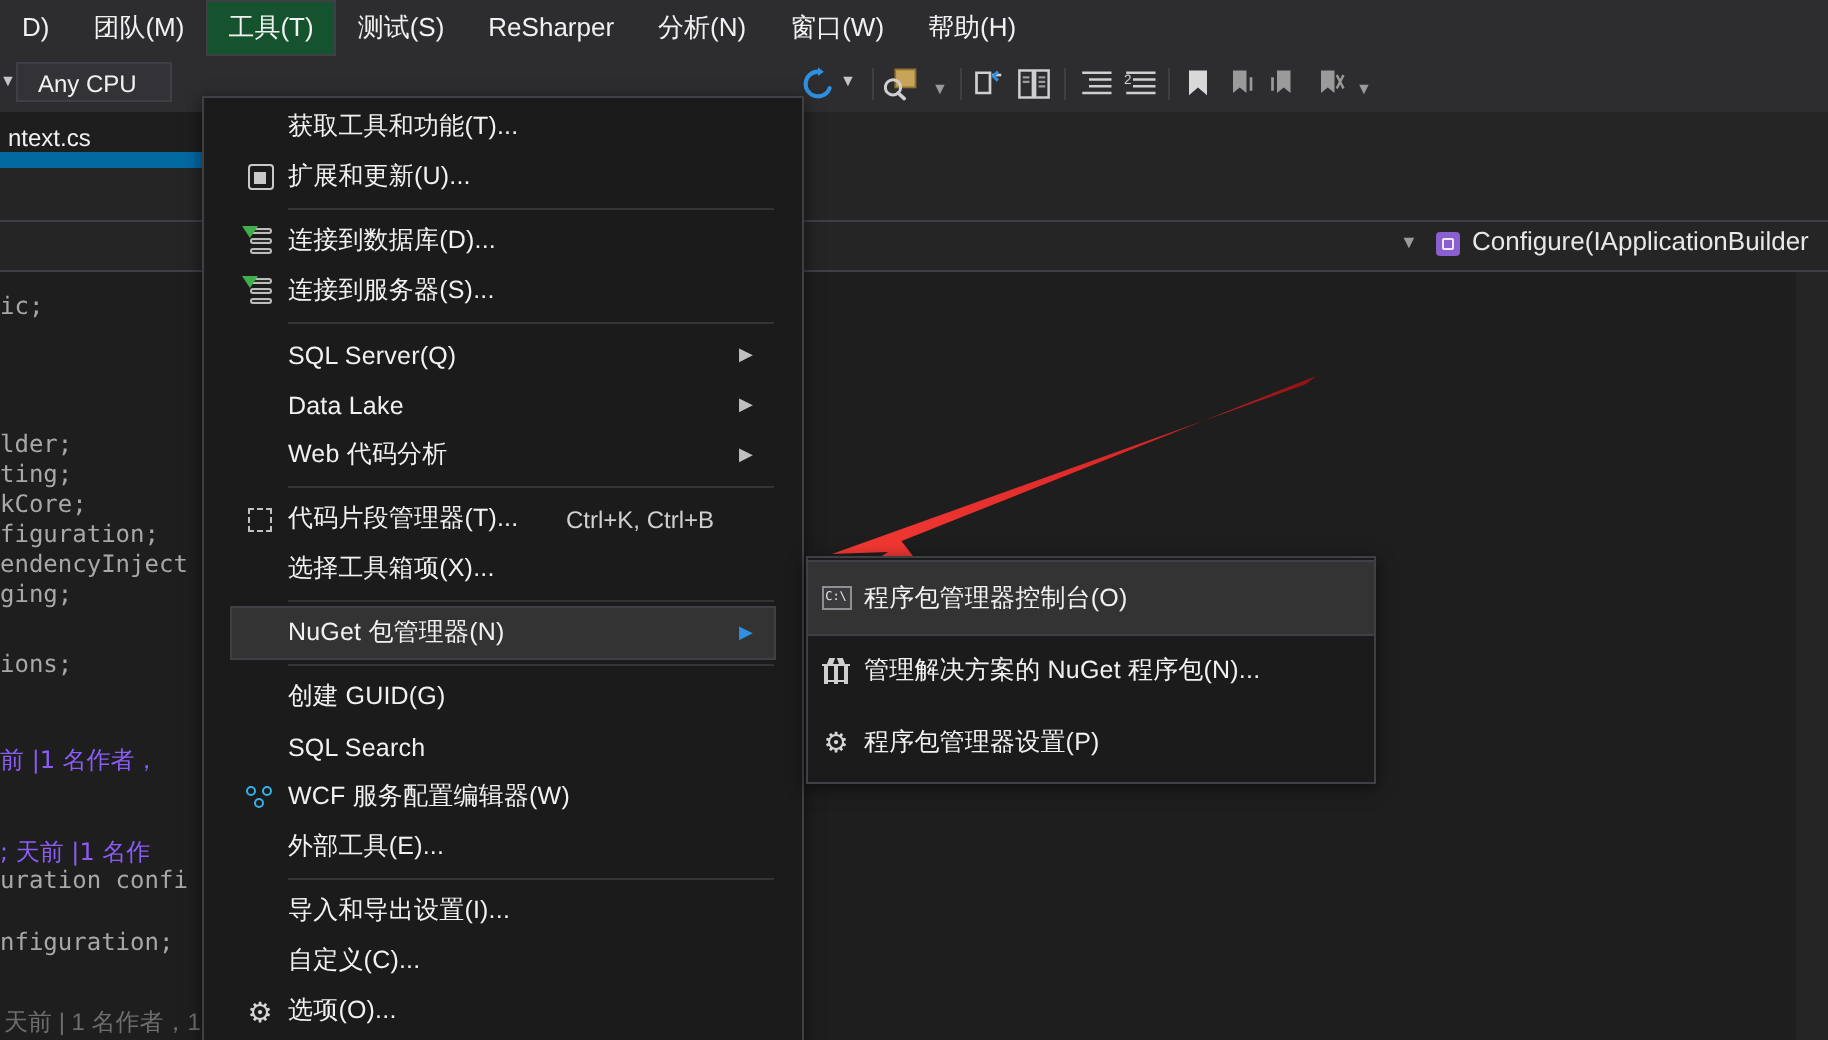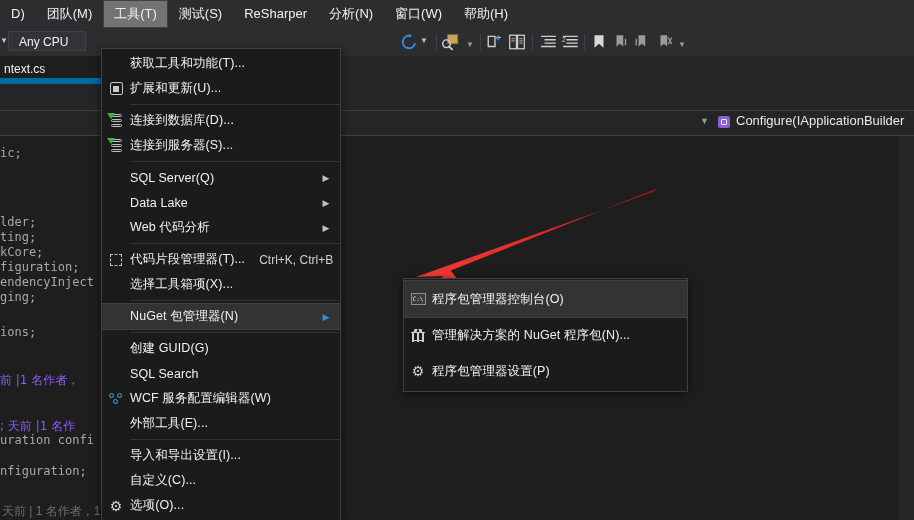--- a/index.html
+++ b/index.html
@@ -15,40 +15,40 @@
   
   #menubar{
     left:0;top:0;width:914px;height:28px;
     background:#2d2d30;
     display:flex;align-items:center;
   }
   .mb-item{
     padding:4px 10px;margin:0 1px;color:#f1f1f1;font-size:13px;
     line-height:18px;white-space:nowrap;cursor:default;
   }
-  .mb-item.active{background:#737373;outline:1px solid #3f3f46;}
+  .mb-item.active{background:#14532d;outline:1px solid #3f3f46;}
 
   
   #toolbar{
     left:0;top:28px;width:914px;height:28px;background:#2d2d30;
   }
   #anycpu{
     left:8px;top:3px;width:78px;height:20px;
     background:#333337;border:1px solid #3f3f46;color:#f1f1f1;
     font-size:12px;line-height:20px;padding-left:10px;box-sizing:border-box;
   }
   #anycpu-caret{left:0px;top:9px;width:8px;height:8px;color:#c5c5c5;font-size:8px;line-height:8px;}
   .sep-v{width:1px;height:16px;top:6px;background:#3f3f46;}
 
   
   #tabrow{left:0;top:56px;width:914px;height:28px;background:#252526;}
   #tab-active{
     left:0;top:56px;width:102px;height:28px;
     background:#1e1e1e;box-sizing:border-box;
-    border-bottom:6px solid #0369a1;
+    border-bottom:8px solid #0369a1;
   }
   #tab-active-label{
     left:4px;top:6px;font-size:12px;color:#f1f1f1;white-space:nowrap;
   }
   #nav-strip{
     left:0;top:110px;width:914px;height:24px;
     background:#252526;border-top:1px solid #3f3f46;border-bottom:1px solid #3f3f46;
   }
   #nav-caret-left{left:700px;top:116px;color:#9a9a9a;font-size:9px;}
   #nav-icon{
@@ -70,24 +70,24 @@
   .code-line.cn{font-family:"DejaVu Sans","Liberation Sans",sans-serif;color:#8b5cf6;font-size:12px;}
 
   
   #ed-gutter{left:86px;top:134px;width:14px;height:386px;background:#1e1e1e;}
 
   
   #right-strip{left:898px;top:56px;width:16px;height:464px;background:#252526;}
 
   
   #menu{
-    left:101px;top:48px;width:240px;
+    left:101px;top:48px;width:301px;
     background:#1b1b1c;border:1px solid #3f3f46;
     box-shadow:0 2px 8px rgba(0,0,0,.55);
-    padding:2px 0;box-sizing:border-box;
+    padding:2px 14px;box-sizing:border-box;
   }
   #menu-gutter{
     position:absolute;left:0;top:0;width:28px;height:100%;
     background:#1b1b1c;pointer-events:none;
   }
   .mi{
     position:relative;display:flex;align-items:center;height:25px;
     padding:0 6px 0 0;cursor:default;
   }
   .mi .mi-ico{

